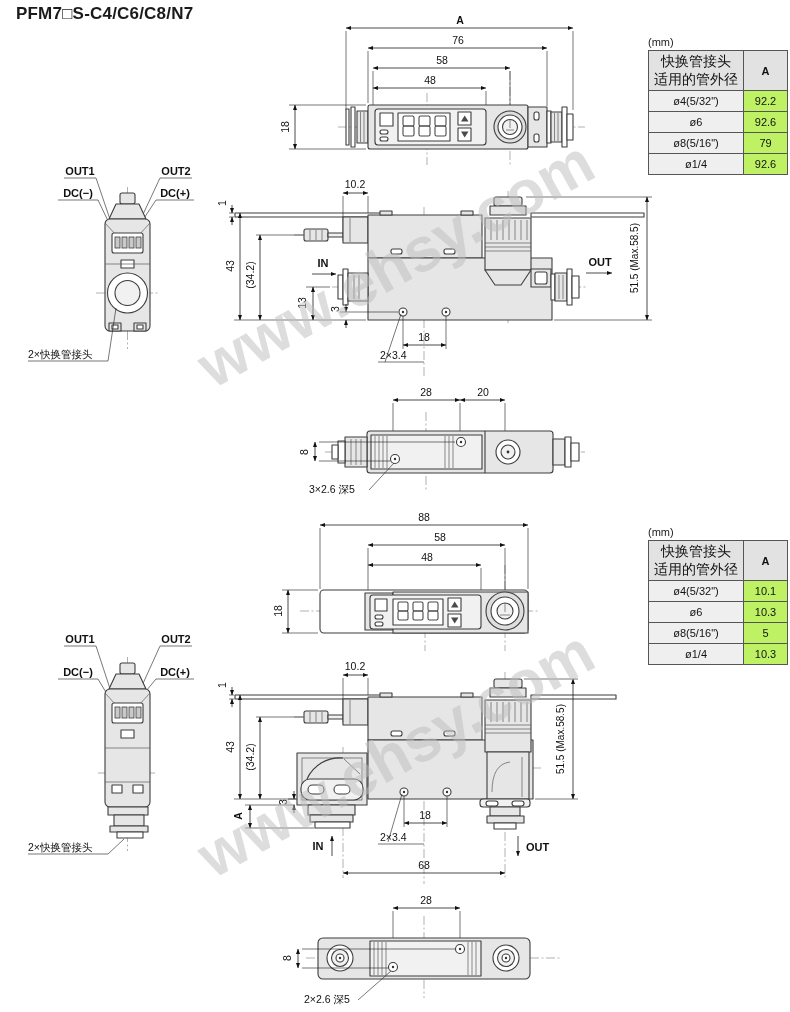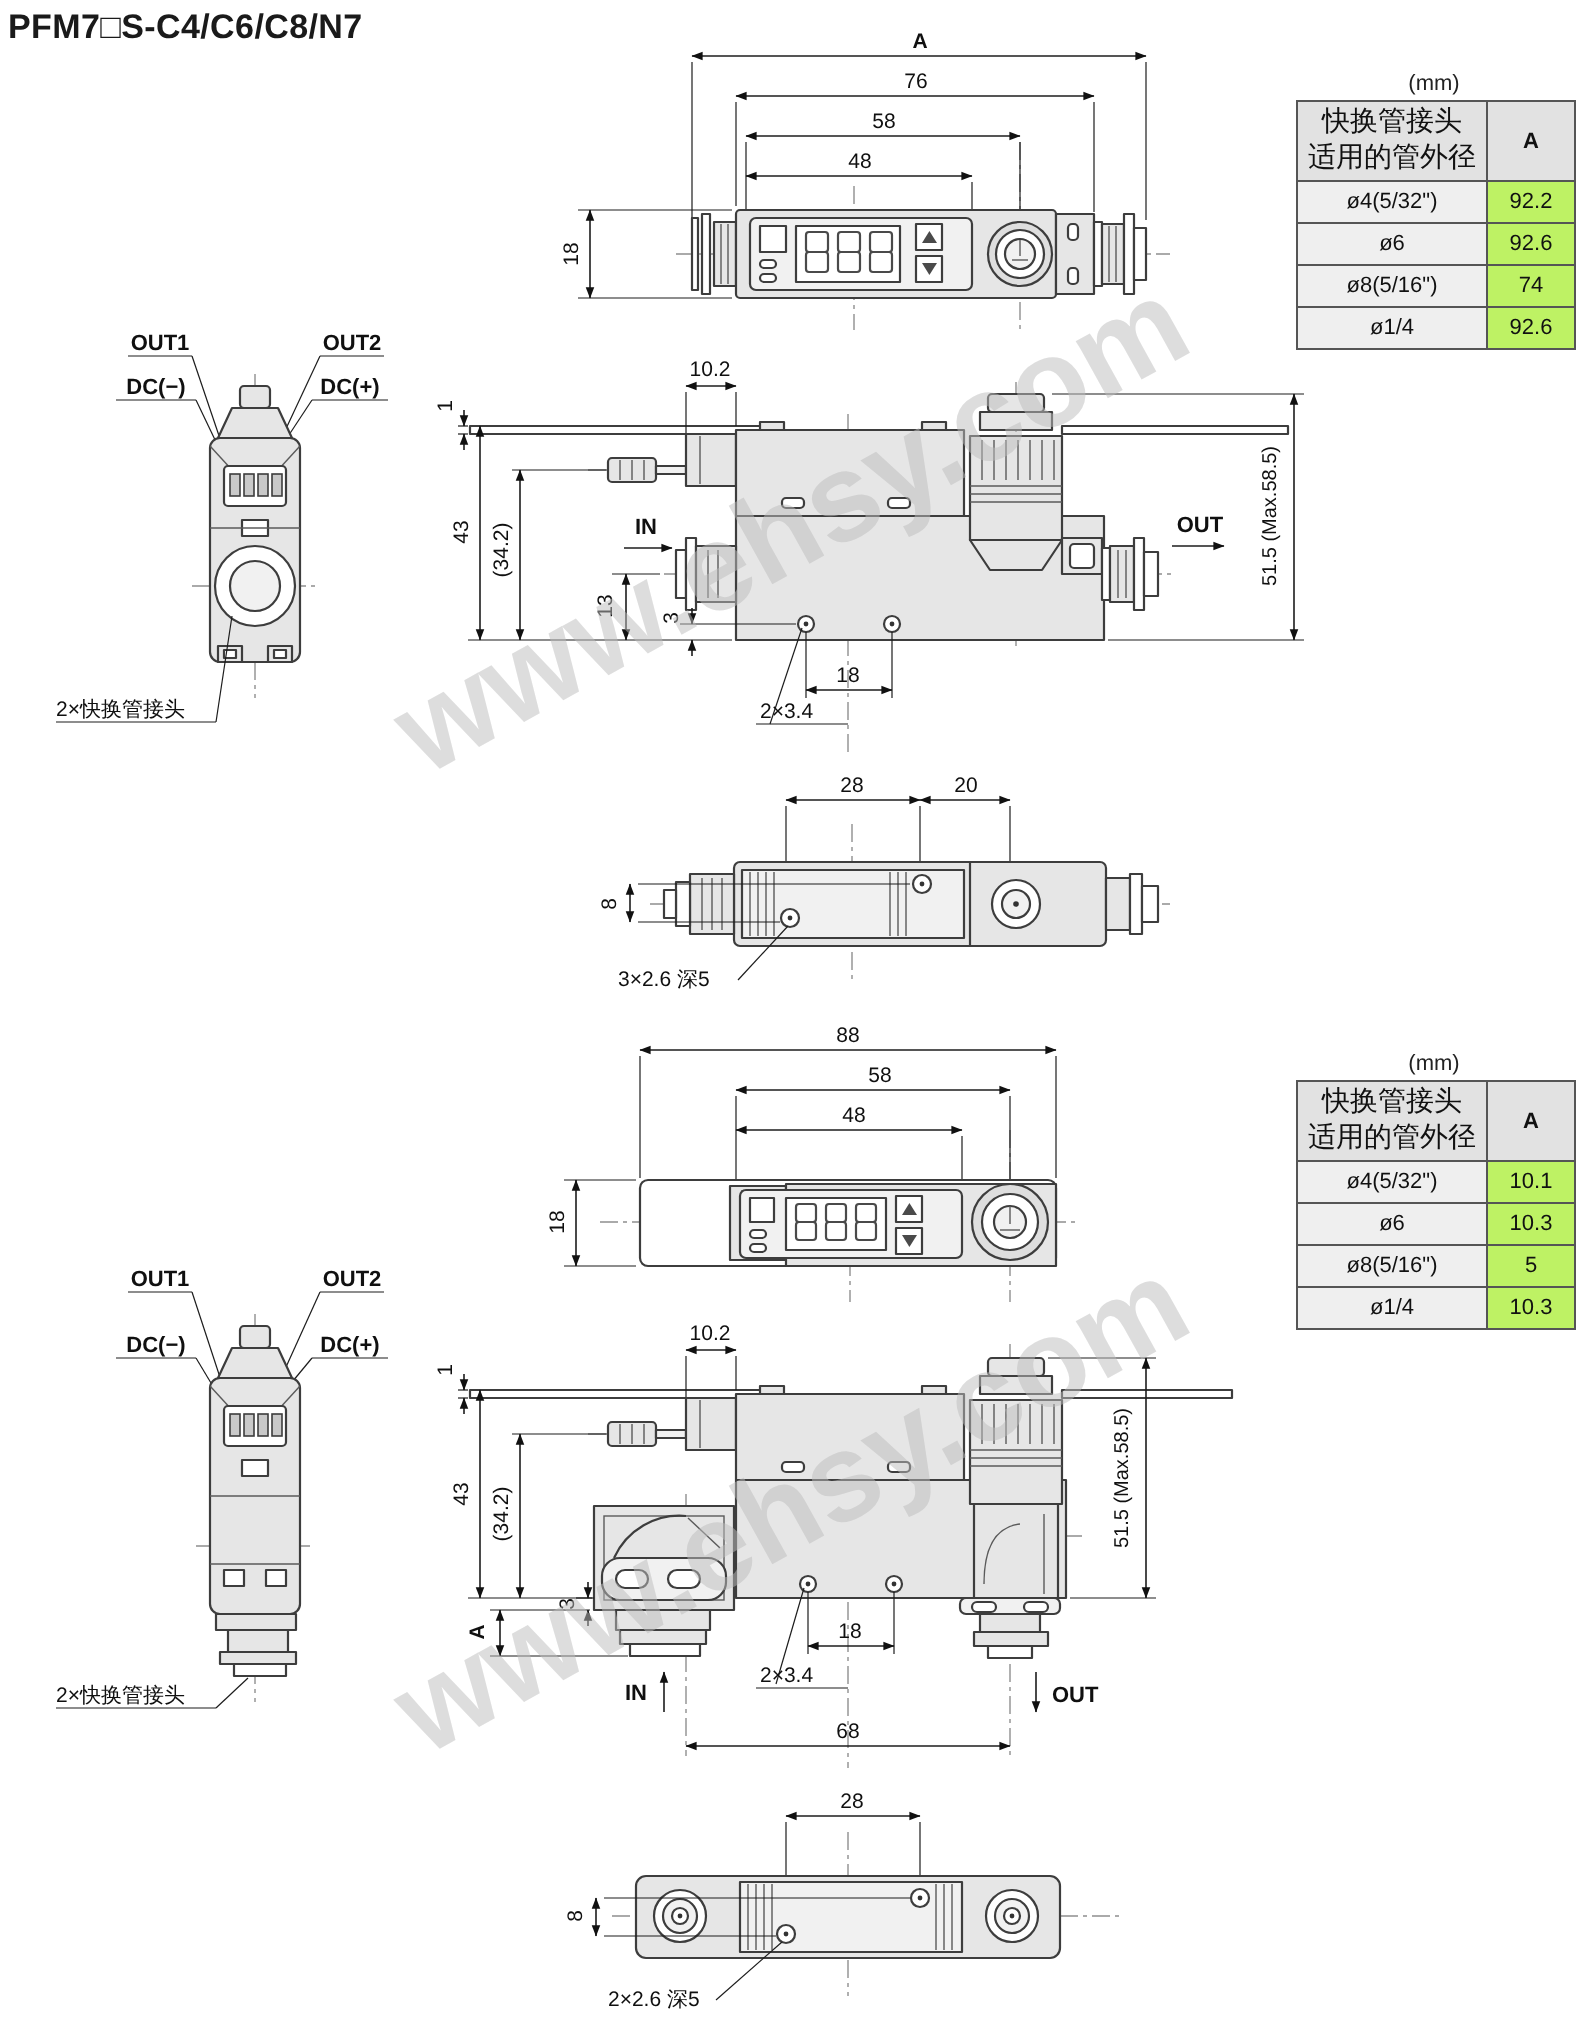--- a/index.html
+++ b/index.html
@@ -1,25 +1,25 @@
 <!DOCTYPE html>
 <html><head>
 <meta charset="utf-8">
 <style>
   html,body{margin:0;padding:0;background:#fff;}
   .page{position:relative;width:790px;height:1012px;background:#ffffff;overflow:hidden;
         font-family:"Liberation Sans",sans-serif;color:#111;}
-  .sec-title{position:absolute;left:4px;font-size:17px;font-weight:bold;letter-spacing:.2px;color:#1a1a1a;}
+  .sec-title{position:absolute;left:16px;font-size:17px;font-weight:bold;letter-spacing:.2px;color:#1a1a1a;}
   .t1{top:4px;} .t2{top:501px;}
   .wm{position:absolute;font-size:62px;font-weight:bold;color:#bdbdbd;opacity:.5;white-space:nowrap;
       transform:rotate(-29deg);pointer-events:none;z-index:5;}
   .wm1{left:175px;top:228px;} .wm2{left:175px;top:718px;}
   .dim-table{position:absolute;width:140px;font-size:11px;}
   .dt1{left:648px;top:36px;} .dt2{left:648px;top:526px;}
-  .dim-table .mm{text-align:center;padding-right:2px;margin-bottom:2px;color:#222;}
+  .dim-table .mm{text-align:left;padding-right:2px;margin-bottom:2px;color:#222;}
   .dim-table table{border-collapse:collapse;width:100%;}
   .dim-table th,.dim-table td{border:1px solid #555;text-align:center;padding:2px 1px;}
   .dim-table th{background:#e2e2e2;font-weight:bold;height:30px;}
   .dim-table th.od{font-weight:normal;font-size:14px;line-height:1.25;width:92px;font-family:Liberation Serif, serif;}
   .dim-table td{background:#efefef;height:16px;font-size:11px;}
   .dim-table td.av{background:#bef264;}
   svg{position:absolute;overflow:visible;}
   .sv-front1{left:280px;top:15px;} .sv-side1{left:20px;top:163px;}
   .sv-elev1{left:228px;top:163px;} .sv-bot1{left:295px;top:386px;}
   .sv-front2{left:272px;top:515px;} .sv-side2{left:20px;top:633px;}
@@ -299,21 +299,21 @@
     <tr>
             <td>ø4(5/32")</td>
             <td class="av">92.2</td>
           </tr>
     <tr>
             <td>ø6</td>
             <td class="av">92.6</td>
           </tr>
     <tr>
             <td>ø8(5/16")</td>
-            <td class="av">74</td>
+            <td class="av">79</td>
           </tr>
     <tr>
             <td>ø1/4</td>
             <td class="av">92.6</td>
           </tr>
   </tbody>
       </table>
 </div>
 
 <svg class="sv-front2" width="376" height="142">

